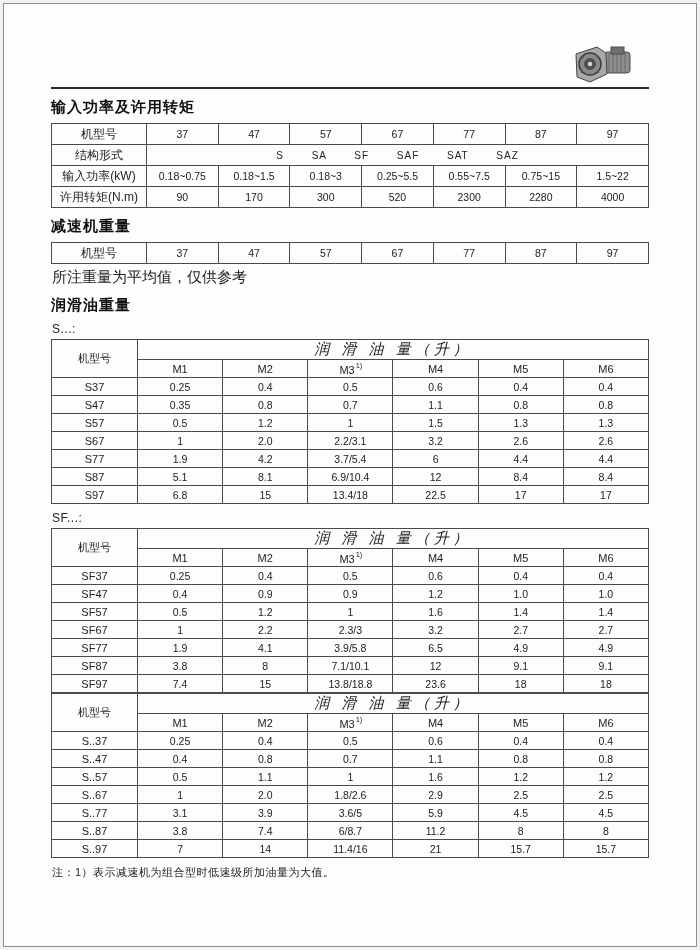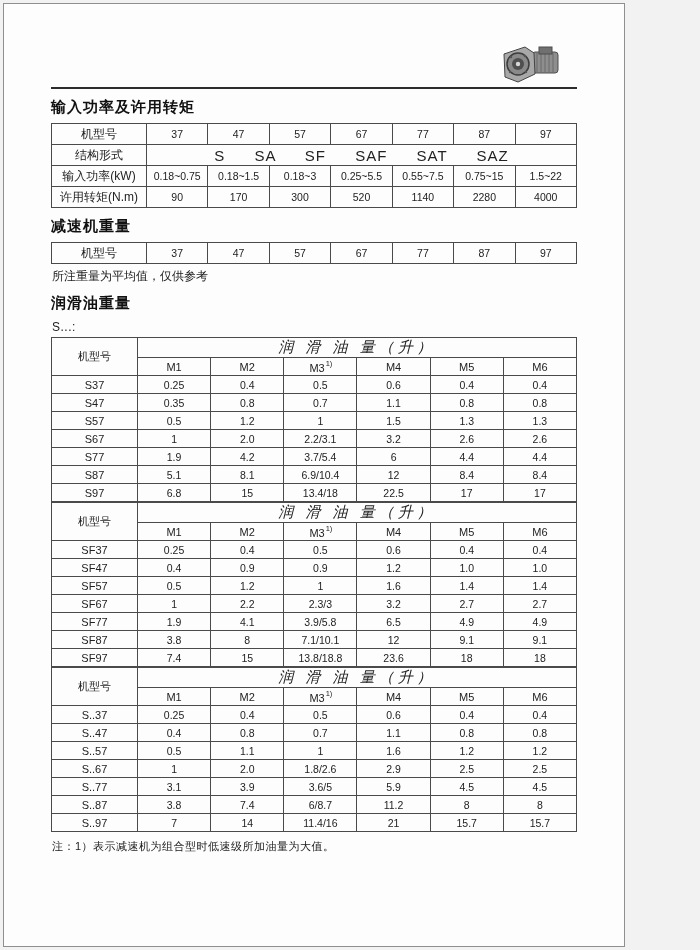--- a/index.html
+++ b/index.html
@@ -5,21 +5,21 @@
   * { box-sizing: border-box; }
   html, body { margin: 0; padding: 0; }
   body {
     width: 700px; height: 950px;
     background: #f2f2f2;
     font-family: "Liberation Sans", "DejaVu Sans", sans-serif;
     color: #222;
   }
   .page {
     position: absolute; left: 3px; top: 3px;
-    width: 622px; height: 944px;
+    width: 694px; height: 944px;
     background: #fdfdfd;
     border: 1px solid #8f8f8f;
     overflow: hidden;
   }
   .content { padding: 0 47px; position: relative; }
 
   .brand-photo { position: absolute; top: 38px; right: 60px; width: 66px; height: 44px; }
 
   .top-rule { margin-top: 83px; height: 2px; background: #2c2c2c; }
 
@@ -31,29 +31,29 @@
 
   table { width: 100%; border-collapse: collapse; table-layout: fixed; }
   td {
     border: 1px solid #4a4a4a;
     text-align: center; vertical-align: middle;
     font-size: 10.5px; color: #222;
     height: 21px; padding: 0 1px;
     overflow: hidden; white-space: nowrap;
   }
   .spec td.c0, .weight td.c0 { font-size: 12px; }
-  .spec td.span-cell { word-spacing: 24px; letter-spacing: 1px; font-size: 15px; }
+  .spec td.span-cell { word-spacing: 24px; letter-spacing: 1px; font-size: 10px; }
 
   .oil td { height: 18px; }
   .oil thead td { height: 18px; font-size: 11px; }
   .oil td.c0 { font-size: 11px; }
   .oil .group-h { letter-spacing: 4px; font-size: 15px; font-style: italic; }
   sup.fnote { font-size: 7.5px; position: relative; top: -1px; left: 1px; }
 
-  .small-note { font-size: 12px; color: #222; margin: 4px 0 2px 1px; }
+  .small-note { font-size: 15px; color: #222; margin: 4px 0 2px 1px; }
   .footnote { font-size: 11px; color: #222; margin: 7px 0 0 1px; letter-spacing: 0.5px; }
 </style>
 </head>
 <body>
 
 <div class="page">
 
   <svg class="brand-photo" viewBox="0 0 66 44">
     <rect x="34" y="10" width="26" height="21" rx="3" fill="#8e8e8e" stroke="#4d4d4d" stroke-width="1"></rect>
     <g stroke="#6a6a6a" stroke-width="1">
@@ -107,21 +107,21 @@
             <td>0.55~7.5</td>
             <td>0.75~15</td>
             <td>1.5~22</td>
           </tr>
           <tr>
             <td class="c0">许用转矩(N.m)</td>
             <td>90</td>
             <td>170</td>
             <td>300</td>
             <td>520</td>
-            <td>1140</td>
+            <td>2300</td>
             <td>2280</td>
             <td>4000</td>
           </tr>
         </tbody>
     </table>
 
     <h2 class="sec-title">减速机重量</h2>
     <table class="weight">
       <colgroup>
           <col style="width:95px">
@@ -224,20 +224,21 @@
             <td>6.8</td>
             <td>15</td>
             <td>13.4/18</td>
             <td>22.5</td>
             <td>17</td>
             <td>17</td>
           </tr>
         </tbody>
     </table>
 
+    <div class="tbl-label">SF...:</div>
     <table class="oil">
       <colgroup>
           <col style="width:86px">
           <col span="6">
         </colgroup>
       <thead>
         <tr>
           <td rowspan="2" class="c0">机型号</td>
           <td colspan="6" class="group-h">润 滑 油 量（升）</td>
         </tr>

